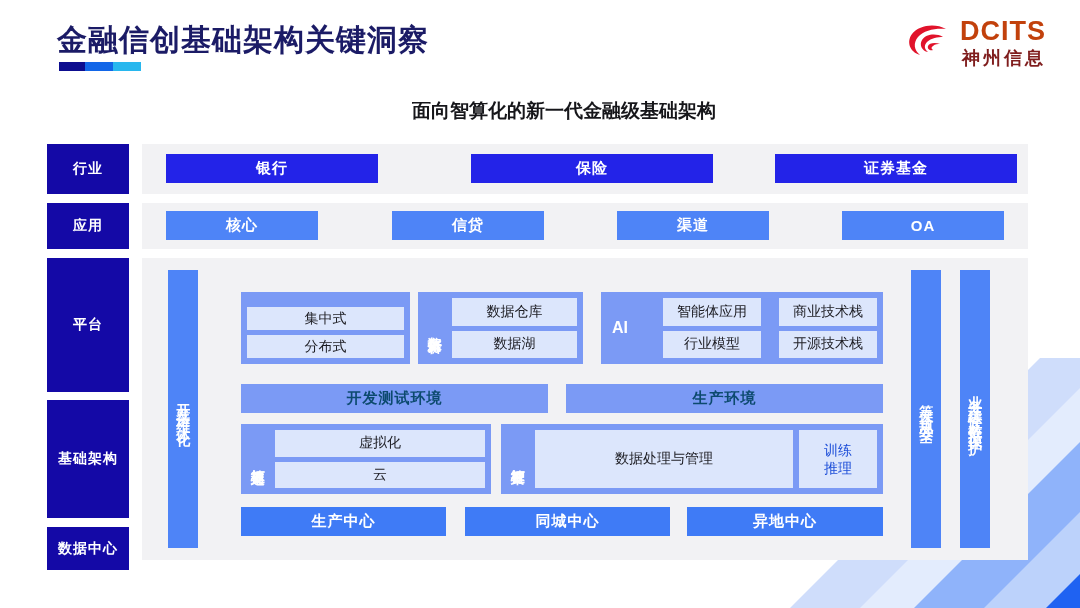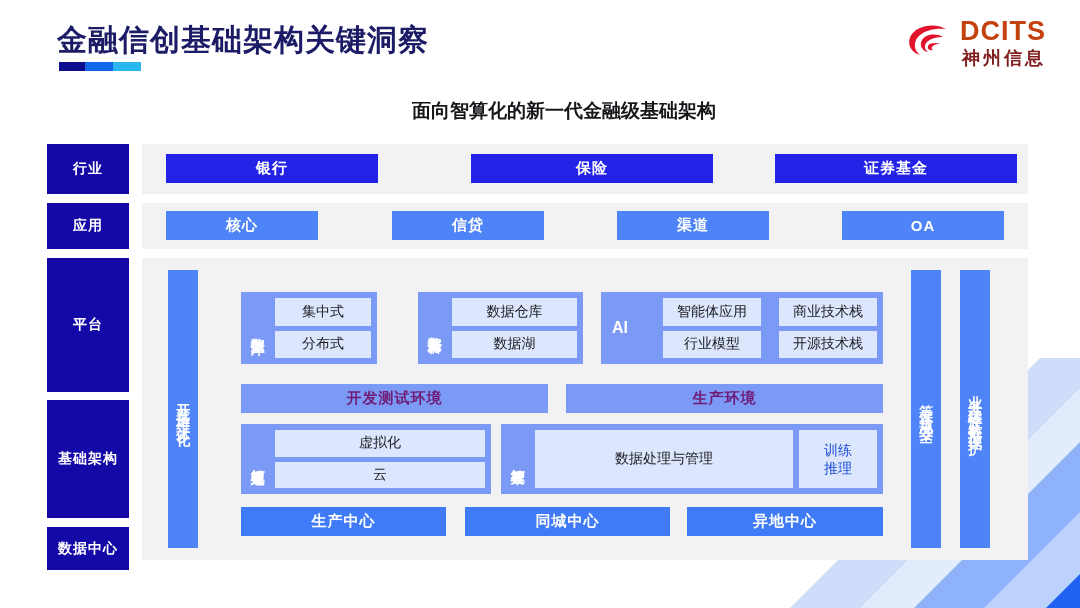--- a/index.html
+++ b/index.html
@@ -78,21 +78,21 @@
     flex:1; background:#dce6fc; color:#1c1c22; font-size:14px;
     display:flex; align-items:center; justify-content:center; white-space:nowrap;
   }
   .group-cols { flex:1; display:flex; gap:18px;padding-left:24px; }
   .group-col { flex:1; display:flex; flex-direction:column; gap:5px; }
   .card-tall { background:#dce6fc; color:#1d4ed8; font-size:14px;
                display:flex; align-items:center; justify-content:center;
                text-align:center; line-height:1.3; }
 
   .env-bar {
-    position:absolute; background:#7b9af5; color:#701a75; font-weight:bold; font-size:15px;
+    position:absolute; background:#7b9af5; color:#0c4a6e; font-weight:bold; font-size:15px;
     display:flex; align-items:center; justify-content:center; letter-spacing:1px;
   }
 </style>
 </head>
 <body>
 
 <div id="root">
 
   <div class="corner">
     <div class="stripe s1"></div>
@@ -144,21 +144,21 @@
     <div class="chip chip-mid" style="position:absolute;left:700px;top:8px;width:162px;height:29px;">OA</div>
   </div>
 
   <div class="panel" style="left:142px;top:258px;width:886px;height:302px;">
 
     <div class="vbar" style="left:26px;top:12px;width:30px;height:278px;">开发运维一体化</div>
 
     <div class="vbar" style="left:769px;top:12px;width:30px;height:278px;">等保合规安全</div>
     <div class="vbar" style="left:818px;top:12px;width:30px;height:278px;">业务连续性及数据保护</div>
 
-    <div class="group" style="left:99px;top:34px;width:136px;height:72px;">
+    <div class="group" style="left:99px;top:34px;width:169px;height:72px;flex-direction:column;">
       <div class="group-label">数据库</div>
       <div class="group-cards">
         <div class="card">集中式</div>
         <div class="card">分布式</div>
       </div>
     </div>
 
     <div class="group" style="left:276px;top:34px;width:165px;height:72px;">
       <div class="group-label">数据分析</div>
       <div class="group-cards">

